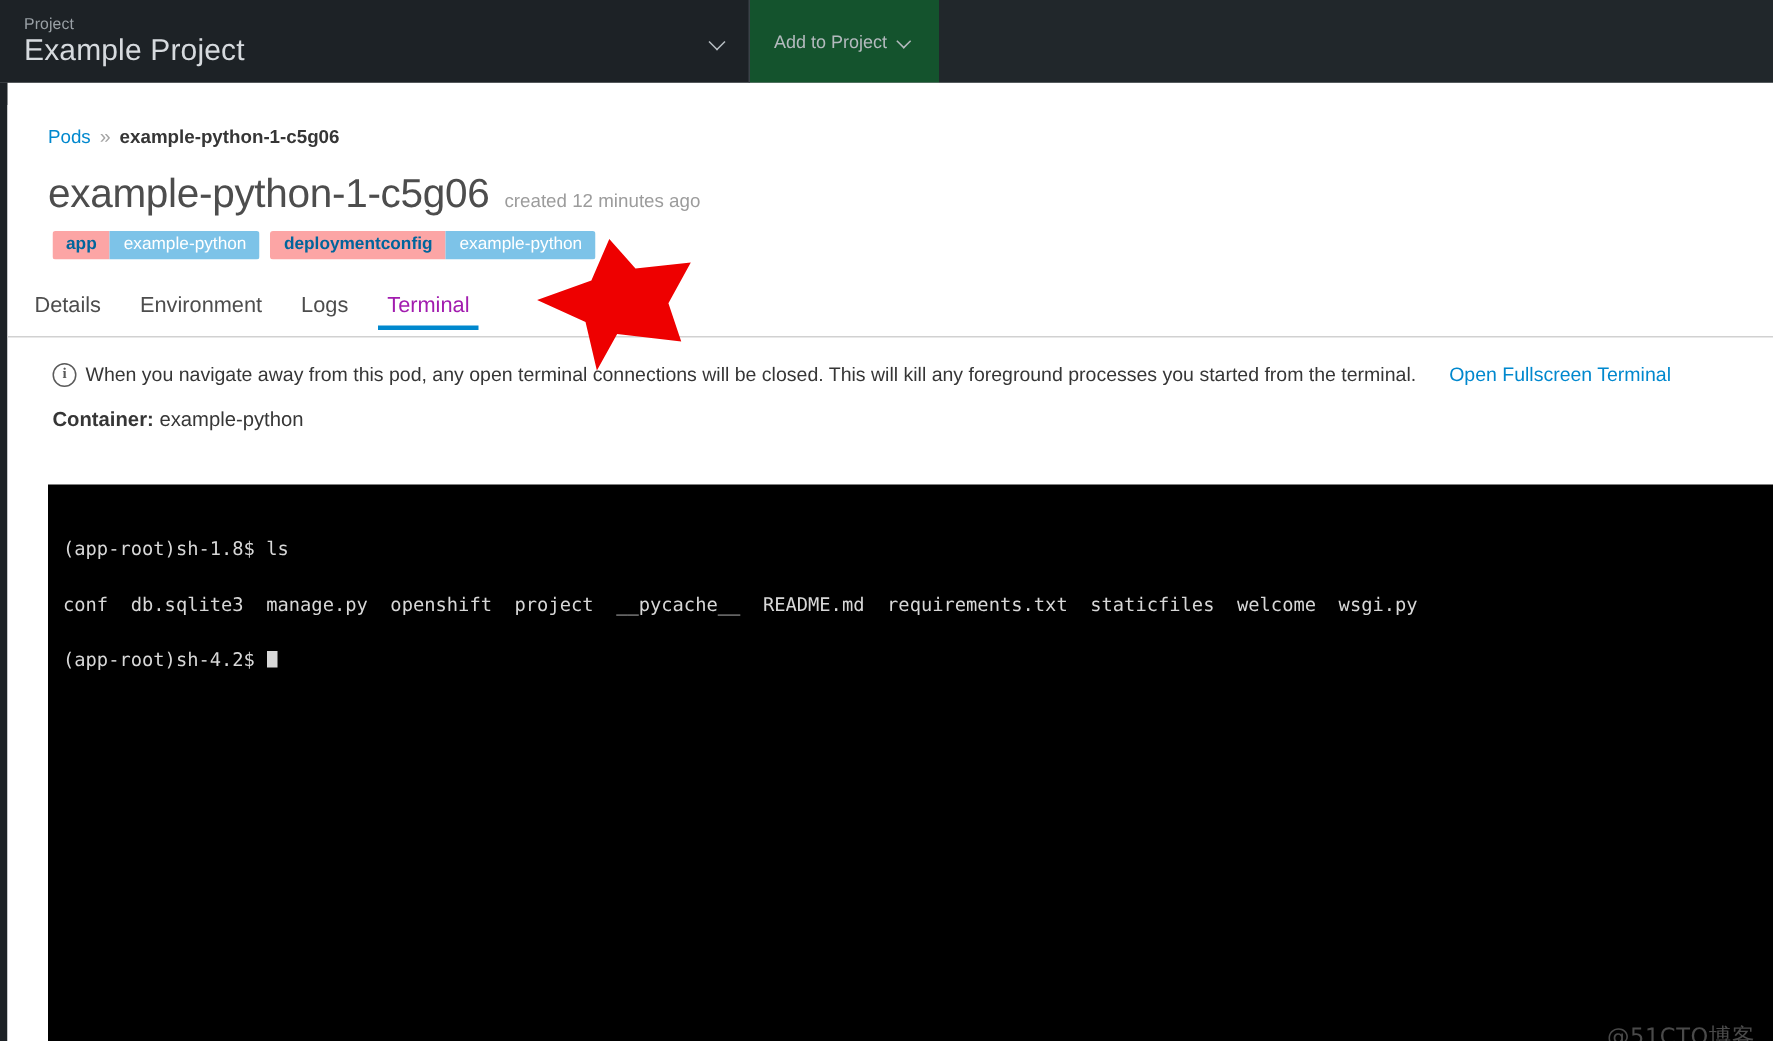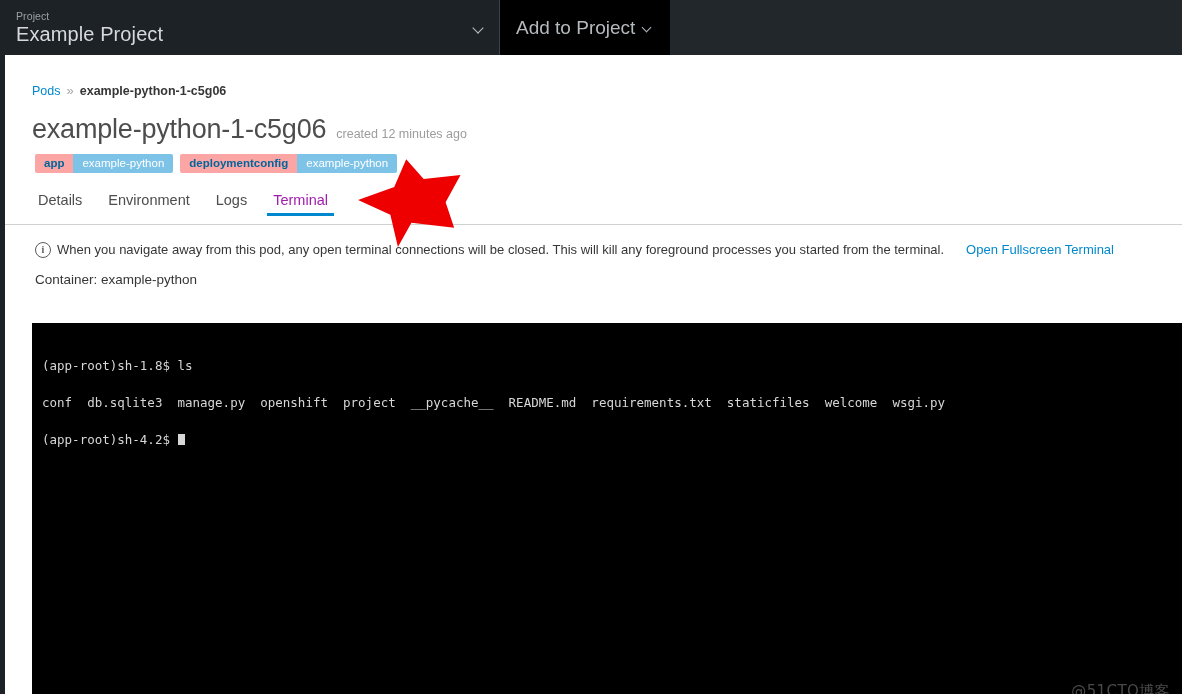--- a/index.html
+++ b/index.html
@@ -68,26 +68,26 @@
     position: absolute;
     left: 1px;
     top: 2px;
     width: 7px;
     height: 7px;
     border-right: 1.6px solid #b9bfc4;
     border-bottom: 1.6px solid #b9bfc4;
     transform: rotate(45deg);
   }
   .addproj {
-    background: #000000;
+    background: #14532d;
     display: flex;
     align-items: center;
     padding: 0 16px;
     color: #b4babe;
-    font-size: 19px;
+    font-size: 12px;
     cursor: pointer;
     flex: none;
   }
   .addproj .caret { margin-left: 7px; }
   .addproj .caret::before {
     border-right-color: #b4babe;
     border-bottom-color: #b4babe;
     width: 6px; height: 6px;
   }
   .topbar-rest {
@@ -177,24 +177,24 @@
   }
   .tag .v {
     background: #7dc3e8;
     color: #ffffff;
     padding: 0 9px;
   }
 
   
   .tabs {
     margin: 20px 0 0 0;
-    padding-left: 27px;
+    padding-left: 12px;
     border-bottom: 1px solid #d1d1d1;
     display: flex;
-    align-items: flex-start;
+    align-items: center;
     height: 31px;
   }
   .tab {
     padding: 0 13px 8px 13px;
     font-size: 14.5px;
     color: #4d4d4d;
     cursor: pointer;
     position: relative;
     line-height: 1;
   }
@@ -244,21 +244,21 @@
     cursor: pointer;
     white-space: nowrap;
   }
 
   
   .container-line {
     padding: 14px 0 0 30px;
     font-size: 13.5px;
     color: #363636;
   }
-  .container-line b { font-weight: normal; }
+  .container-line b { font-weight: bold; }
 
   
   .terminal {
     position: absolute;
     left: 27px;
     top: 253px;
     width: 1150px;
     height: 386px;
     background: #000000;
     overflow: hidden;

